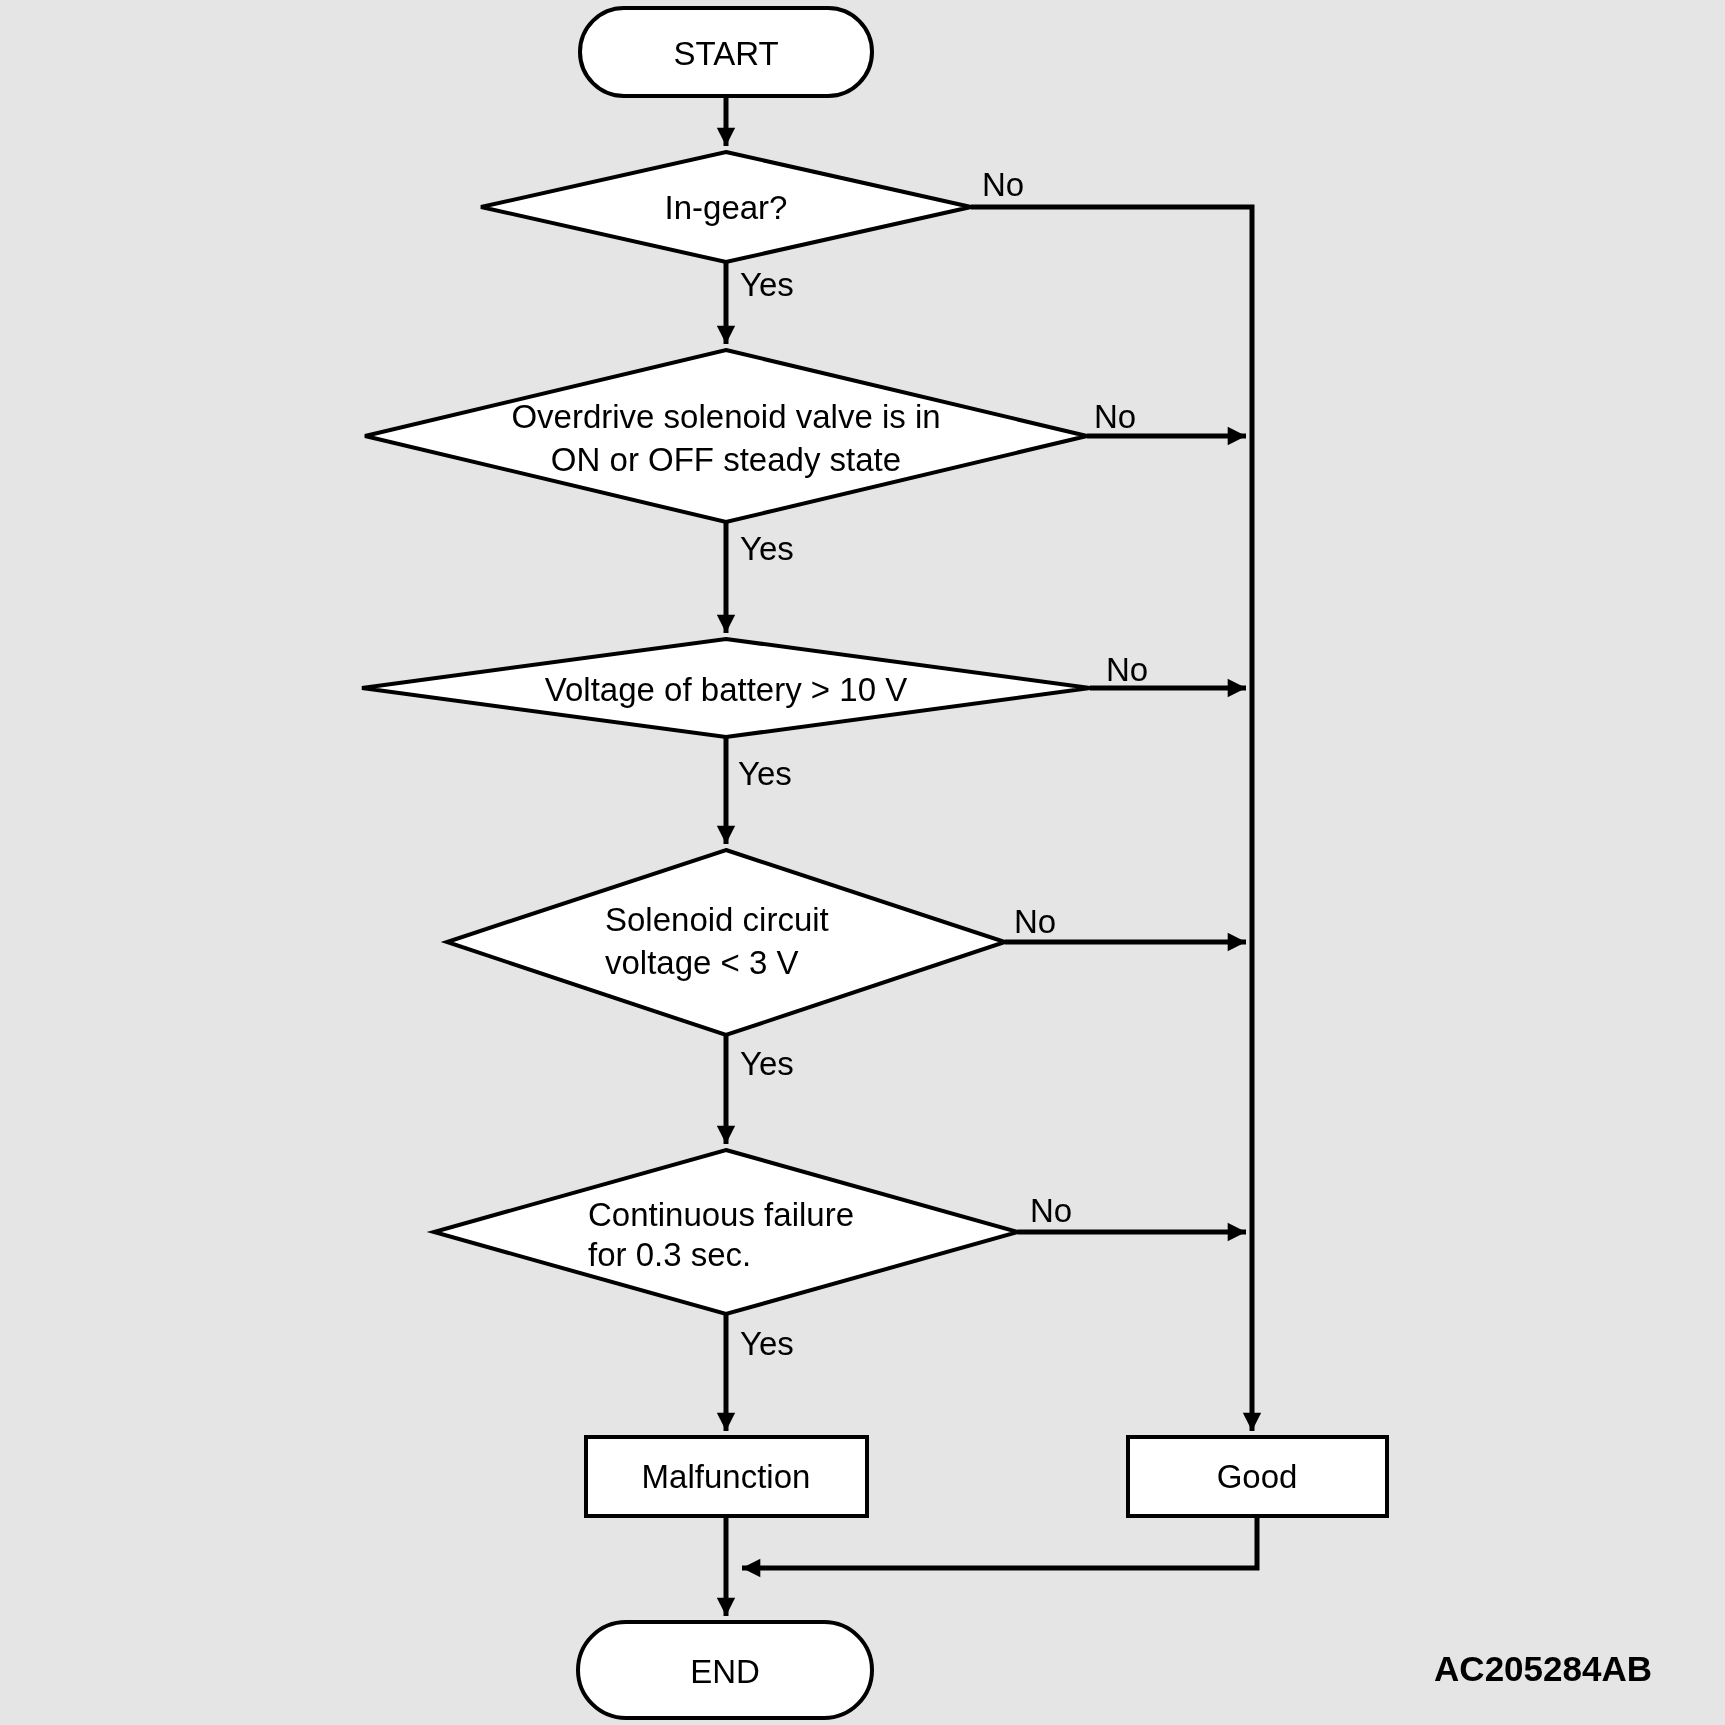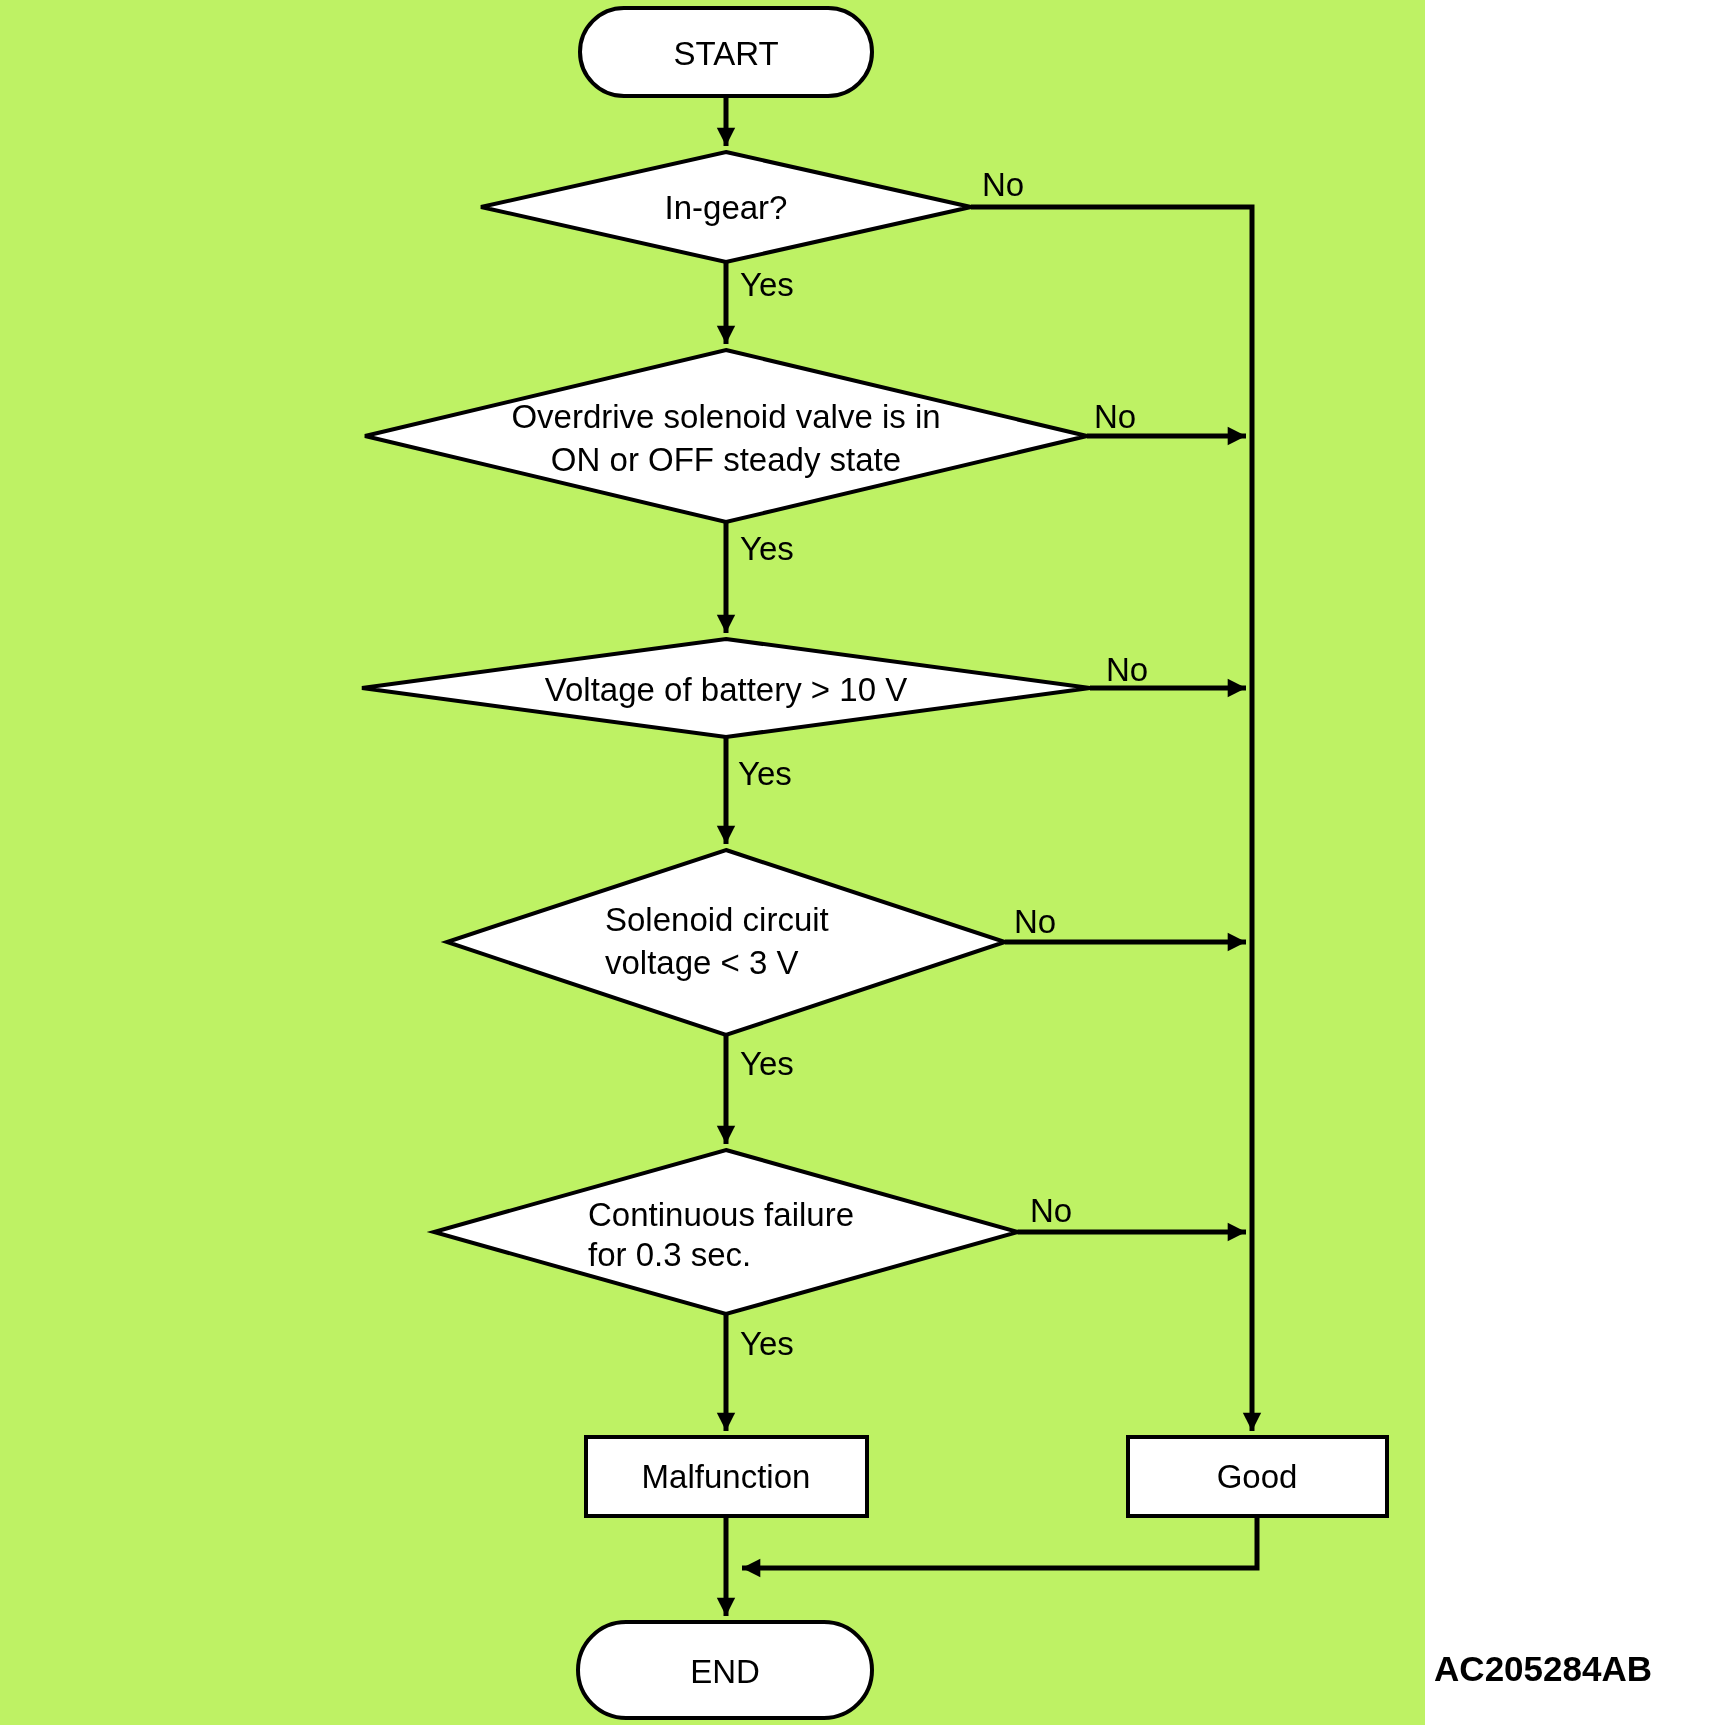--- a/index.html
+++ b/index.html
@@ -2,23 +2,23 @@
 <html><head>
 <meta charset="utf-8">
 <style>
   html, body {
     margin: 0;
     padding: 0;
     background: #ffffff;
   }
   .stage {
     position: relative;
-    width: 1425px;
+    width: 1725px;
     height: 1725px;
-    background: #bef264;
+    background: #e5e5e5;
     font-family: "Liberation Sans", sans-serif;
   }
   svg text {
     font-family: "Liberation Sans", sans-serif;
     font-size: 33px;
     fill: #000000;
   }
   svg text.code {
     font-size: 35px;
     font-weight: bold;

